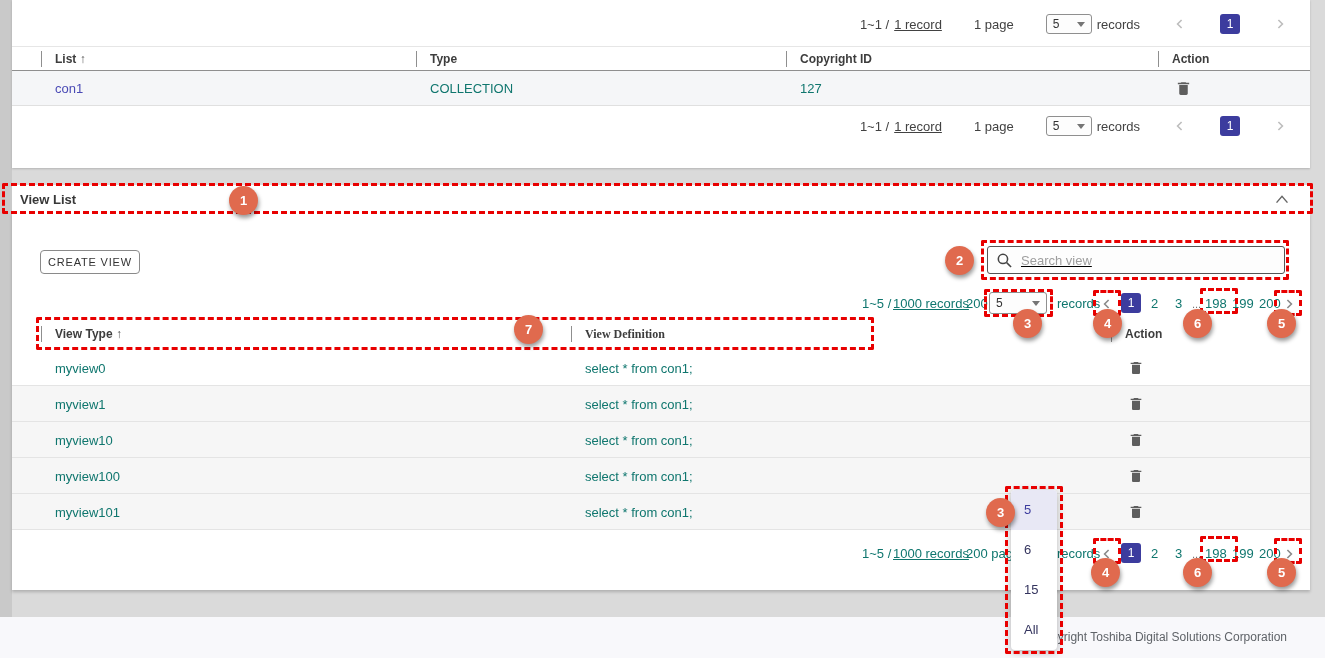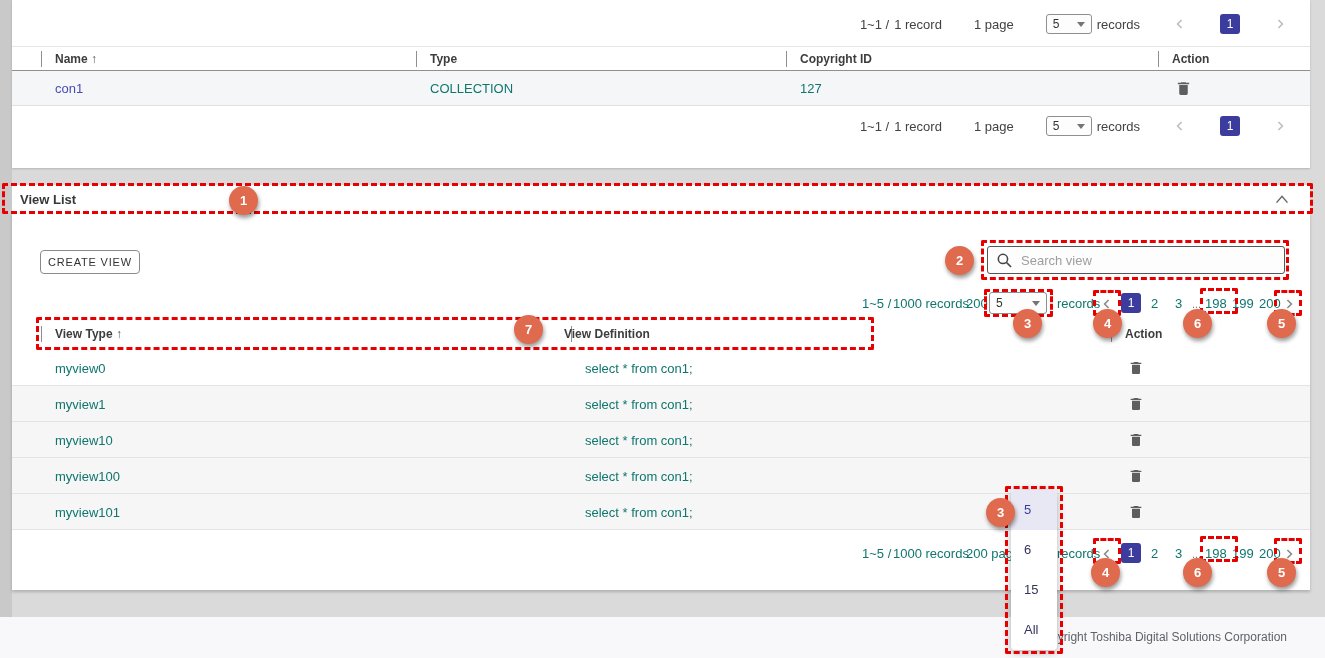--- a/index.html
+++ b/index.html
@@ -5,36 +5,36 @@
   * { margin:0; padding:0; box-sizing:border-box; }
   body { font-family:"Liberation Sans", sans-serif; background:#dadada; }
   .page { position:relative; width:1325px; height:658px; background:#dadada; overflow:hidden; }
   .left-strip { position:absolute; left:0; top:0; width:12px; height:617px; background:#c9c9c9; }
   .card { position:absolute; background:#ffffff; box-shadow:0 1px 2px rgba(0,0,0,.18); }
   .abs { position:absolute; }
   .txt { position:absolute; font-size:13px; color:#0f766e; white-space:nowrap; }
   .hdr { position:absolute; font-size:12px; font-weight:bold; color:#3d3d3d; white-space:nowrap; }
   .sep { position:absolute; width:1px; height:16px; background:#8f8f8f; }
   .hline { position:absolute; height:1px; left:12px; width:1298px; }
-  .link { cursor:pointer; }
+  .link { text-decoration:underline; cursor:pointer; }
   .name-link { color:#4a4ab5; cursor:pointer; }
   .sort-arrow { color:#555; font-weight:normal; }
   
   .pagerow { position:absolute; display:flex; align-items:center; font-size:13px; color:#424242; }
   .g-sm { margin-left:5px; } .g-md { margin-left:32px; }
   .pselect { display:inline-flex; align-items:center; justify-content:space-between; border:1px solid #8f8f8f; border-radius:3px; background:#fdfdfd; font-size:12px; color:#333; padding:2px 6px; cursor:pointer; }
   .pselect-abs { position:absolute; width:58px; height:22px; }
   .caret { width:0; height:0; border-left:4px solid transparent; border-right:4px solid transparent; border-top:5px solid #757575; margin-left:8px; }
   .chip { position:absolute; width:20px; height:20px; background:#3c3c9e; color:#fff; border-radius:3px; font-size:12px; display:flex; align-items:center; justify-content:center; cursor:pointer; }
   .chip-inline { position:static; display:inline-flex; width:20px; height:20px; background:#3c3c9e; color:#fff; border-radius:3px; font-size:12px; align-items:center; justify-content:center; cursor:pointer; }
   .pgnum { cursor:pointer; }
   .chev { position:absolute; cursor:pointer; line-height:0; }
   
   .create-btn { position:absolute; left:40px; top:250px; width:100px; height:24px; background:#fff; border:1px solid #8a8a8a; border-radius:4px; font-size:11px; letter-spacing:.8px; color:#333; font-family:"Liberation Sans",sans-serif; cursor:pointer; }
-  .searchbox { position:absolute; left:987px; top:246px; width:298px; height:28px; border:1px solid #555; border-radius:3px; background:#fdfdfd; display:flex; align-items:center; padding:0 8px; }
+  .searchbox { position:absolute; left:987px; top:246px; width:298px; height:28px; border:1px solid #555; border-radius:3px; background:#fdfdfd; display:flex; align-items:center; padding:0 8px;text-decoration:underline; }
   .searchbox input { border:none; outline:none; background:transparent; font-size:13px; color:#333; width:100%; margin-left:8px; font-family:"Liberation Sans",sans-serif; }
   .searchbox input::placeholder { color:#9e9e9e; }
   
   .vrow { position:absolute; left:12px; width:1298px; height:36px; border-bottom:1px solid #e4e4e4; }
   
   .dropdown { position:absolute; left:1011px; top:490px; width:46px; height:160px; background:#fff; border-radius:4px; box-shadow:0 2px 8px rgba(0,0,0,.3); z-index:30; overflow:hidden; }
   .dd-opt { height:40px; line-height:40px; padding-left:13px; font-size:13px; color:#34345e; cursor:pointer; }
   .dd-opt.selected { background:#e8e8f5; color:#3c3c9e; }
   
   .ann-box { position:absolute; border:3px dashed #e80000; border-radius:2px; pointer-events:none; z-index:40; }
@@ -65,21 +65,21 @@
           <polyline points="12 5 7 10 12 15"></polyline>
         </svg></span>
     <span class="chip-inline g-md">1</span>
     <span class="g-md" style="line-height:0;"><svg width="16" height="16" viewBox="0 0 20 20" fill="none" stroke="#bdbdbd" stroke-width="2">
           <polyline points="8 5 13 10 8 15"></polyline>
         </svg></span>
   </div>
 
   <div class="hline" style="top:46px;background:#e6e6e6;"></div>
   <div class="sep" style="left:41px;top:51px;"></div>
-  <div class="hdr" style="left:55px;top:52px;"><span>Name</span> <span class="sort-arrow">↑</span></div>
+  <div class="hdr" style="left:55px;top:52px;"><span>List</span> <span class="sort-arrow">↑</span></div>
   <div class="sep" style="left:416px;top:51px;"></div>
   <div class="hdr" style="left:430px;top:52px;">Type</div>
   <div class="sep" style="left:786px;top:51px;"></div>
   <div class="hdr" style="left:800px;top:52px;">Copyright ID</div>
   <div class="sep" style="left:1158px;top:51px;"></div>
   <div class="hdr" style="left:1172px;top:52px;">Action</div>
   <div class="hline" style="top:70px;background:#8f8f8f;"></div>
 
   <div class="abs" style="left:12px;top:71px;width:1298px;height:35px;background:#f5f6f8;border-bottom:1px solid #e0e0e0;"></div>
   <div class="txt name-link" style="left:55px;top:81px;">con1</div>
@@ -143,21 +143,21 @@
   <div class="txt pgnum" style="left:1205px;top:296px;">198</div>
   <div class="txt pgnum" style="left:1232px;top:296px;">199</div>
   <div class="txt pgnum" style="left:1259px;top:296px;">200</div>
   <div class="chev" style="left:1281px;top:296px;"><svg width="16" height="16" viewBox="0 0 20 20" fill="none" stroke="#8a8a8a" stroke-width="2">
         <polyline points="8 5 13 10 8 15"></polyline>
       </svg></div>
 
   <div class="sep" style="left:41px;top:326px;"></div>
   <div class="hdr" style="left:55px;top:327px;"><span>View Type</span> <span class="sort-arrow">↑</span></div>
   <div class="sep" style="left:571px;top:326px;"></div>
-  <div class="hdr" style="left:564px;top:327px;">View Definition</div>
+  <div class="hdr" style="left:585px;top:327px;font-family:Liberation Serif, serif;">View Definition</div>
   <div class="sep" style="left:1111px;top:326px;"></div>
   <div class="hdr" style="left:1125px;top:327px;">Action</div>
   <div class="hline" style="top:350px;background:#b0b0b0;"></div>
 
   <div class="vrow" style="top:350px;background:#ffffff;"></div>
   <div class="txt" style="left:55px;top:361px;">myview0</div>
   <div class="txt" style="left:585px;top:361px;">select * from con1;</div>
   <div class="trash" style="left:1128px;top:359px;"><svg width="16" height="18" viewBox="0 0 24 24" fill="#5e5e5e">
         <path d="M6 7h12v12c0 1.1-.9 2-2 2H8c-1.1 0-2-.9-2-2V7zm3-4h6l1 1h4v2H4V4h4l1-1z"></path>
       </svg></div>

